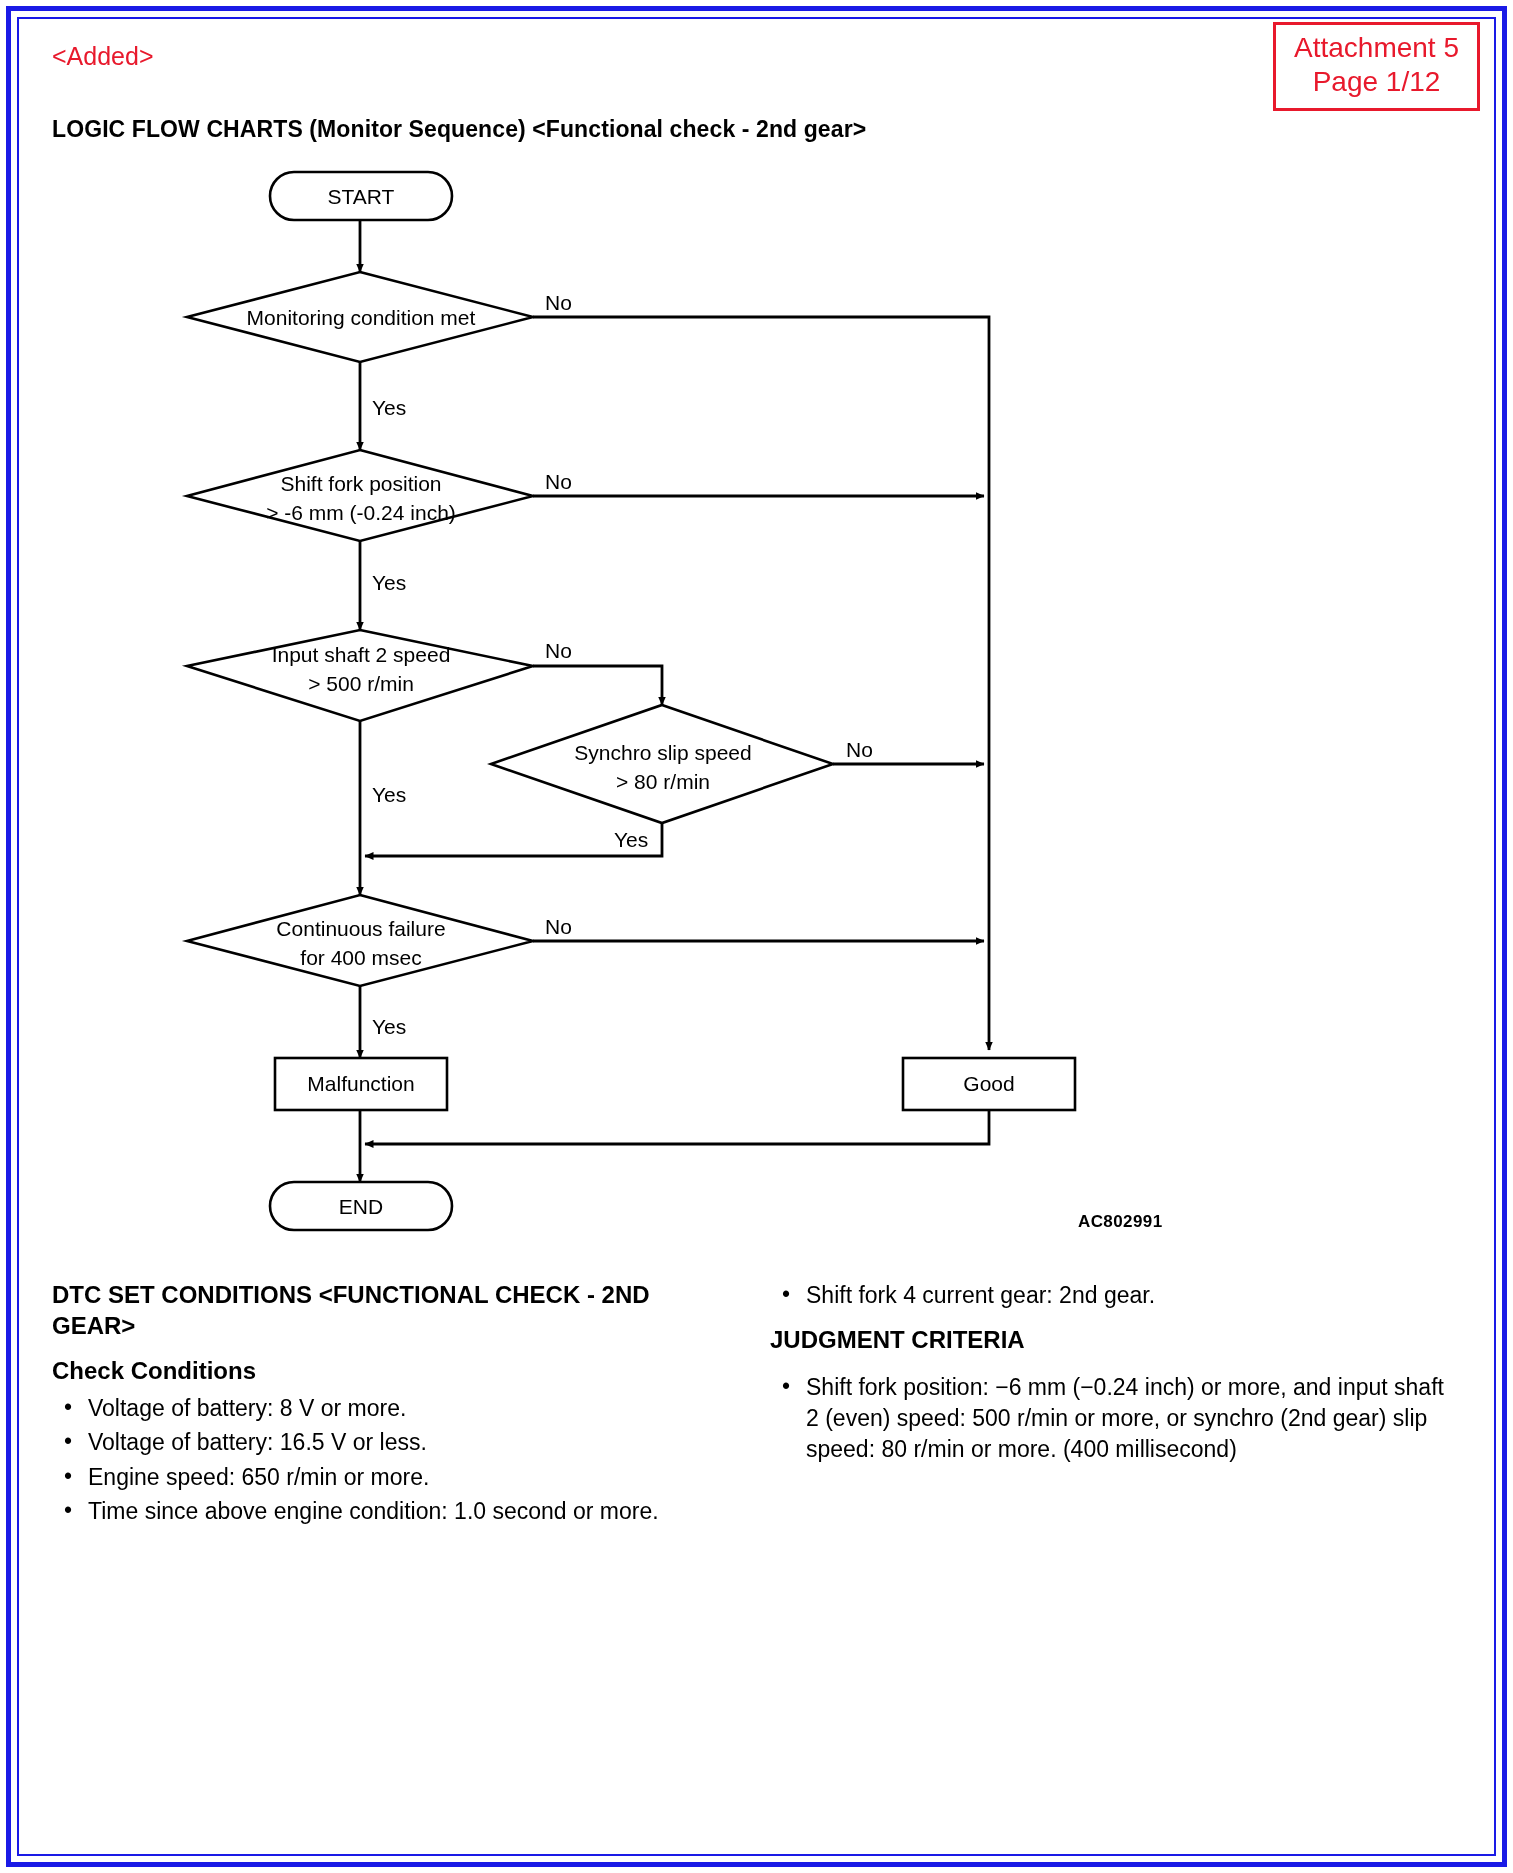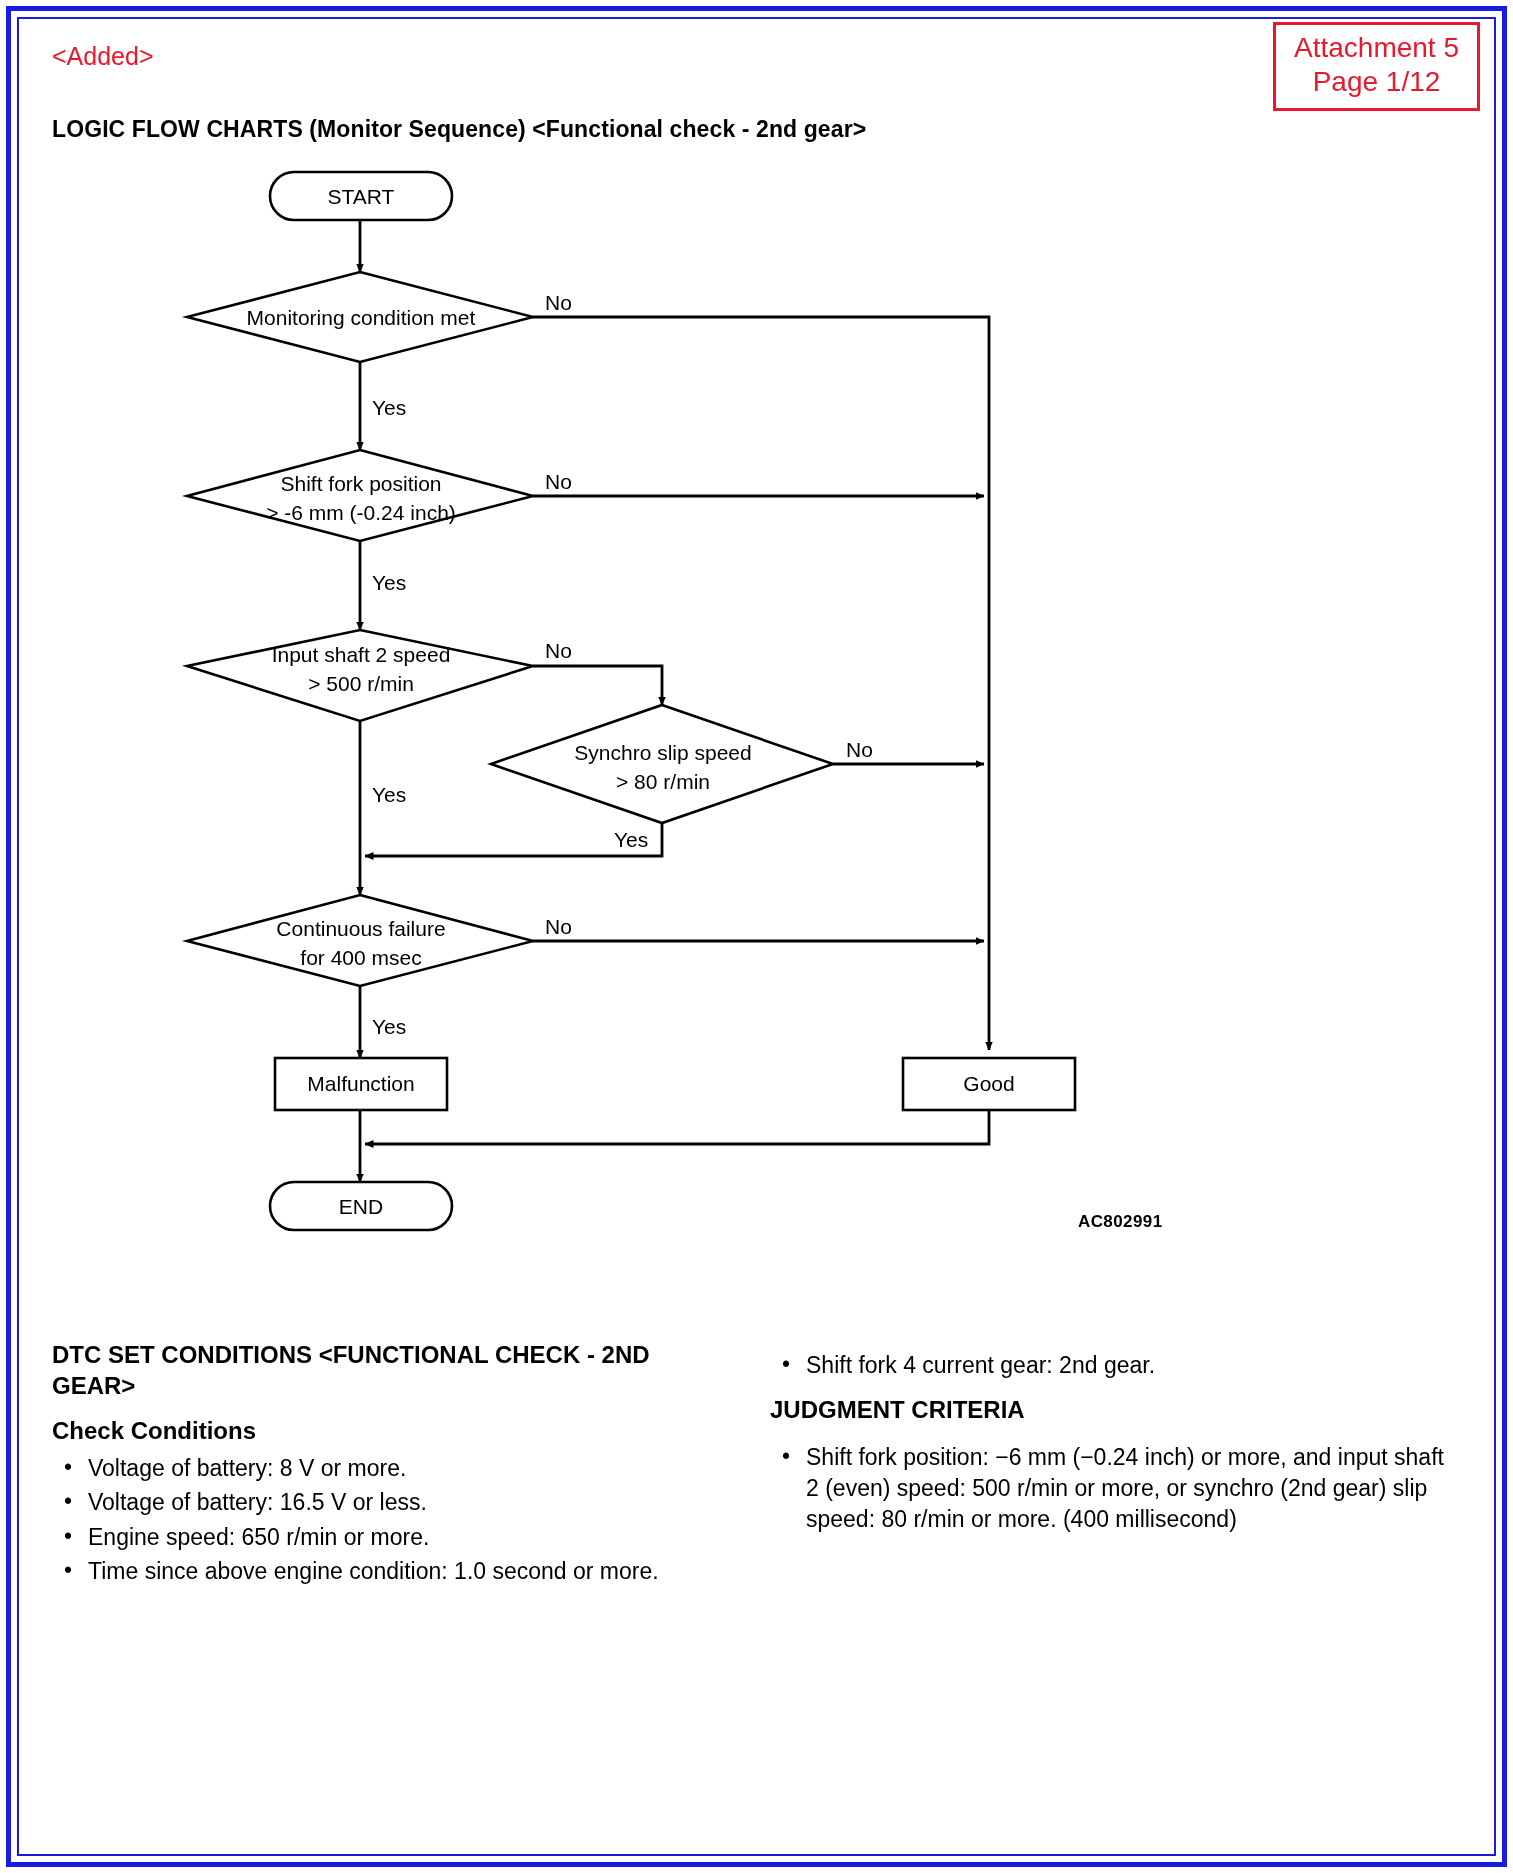--- a/index.html
+++ b/index.html
@@ -115,21 +115,21 @@
     top: 1212px;
     font-size: 17px;
     font-weight: bold;
     letter-spacing: 0.4px;
   }
 
   
   .bottom-cols {
     position: absolute;
     left: 52px;
-    top: 1340px;
+    top: 1280px;
     width: 1410px;
     display: flex;
     gap: 38px;
   }
   .col {
     width: 680px;
   }
   .col.right { padding-top: 0px; }
 
   .sec-head {
@@ -156,21 +156,21 @@
     padding-left: 2px;
   }
   ul.bullets li::before {
     content: "\2022";
     position: absolute;
     left: -22px;
     top: -1px;
     font-size: 23px;
   }
   .col.right .sec-head { margin-top: 14px; }
-  .col.right ul.bullets { margin-top: 10px; }
+  .col.right ul.bullets { margin-top: 0; }
 </style>
 </head>
 <body>
 
 <div id="page">
 
   <div class="page-border-outer"></div>
   <div class="page-border-inner"></div>
 
   <div class="content">

